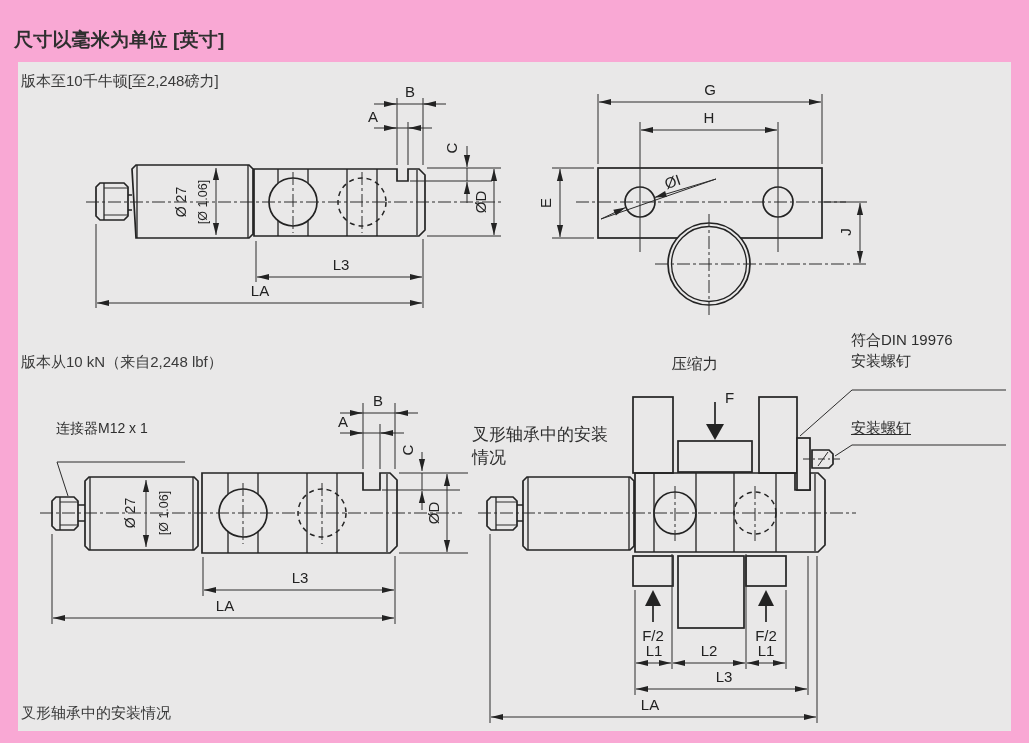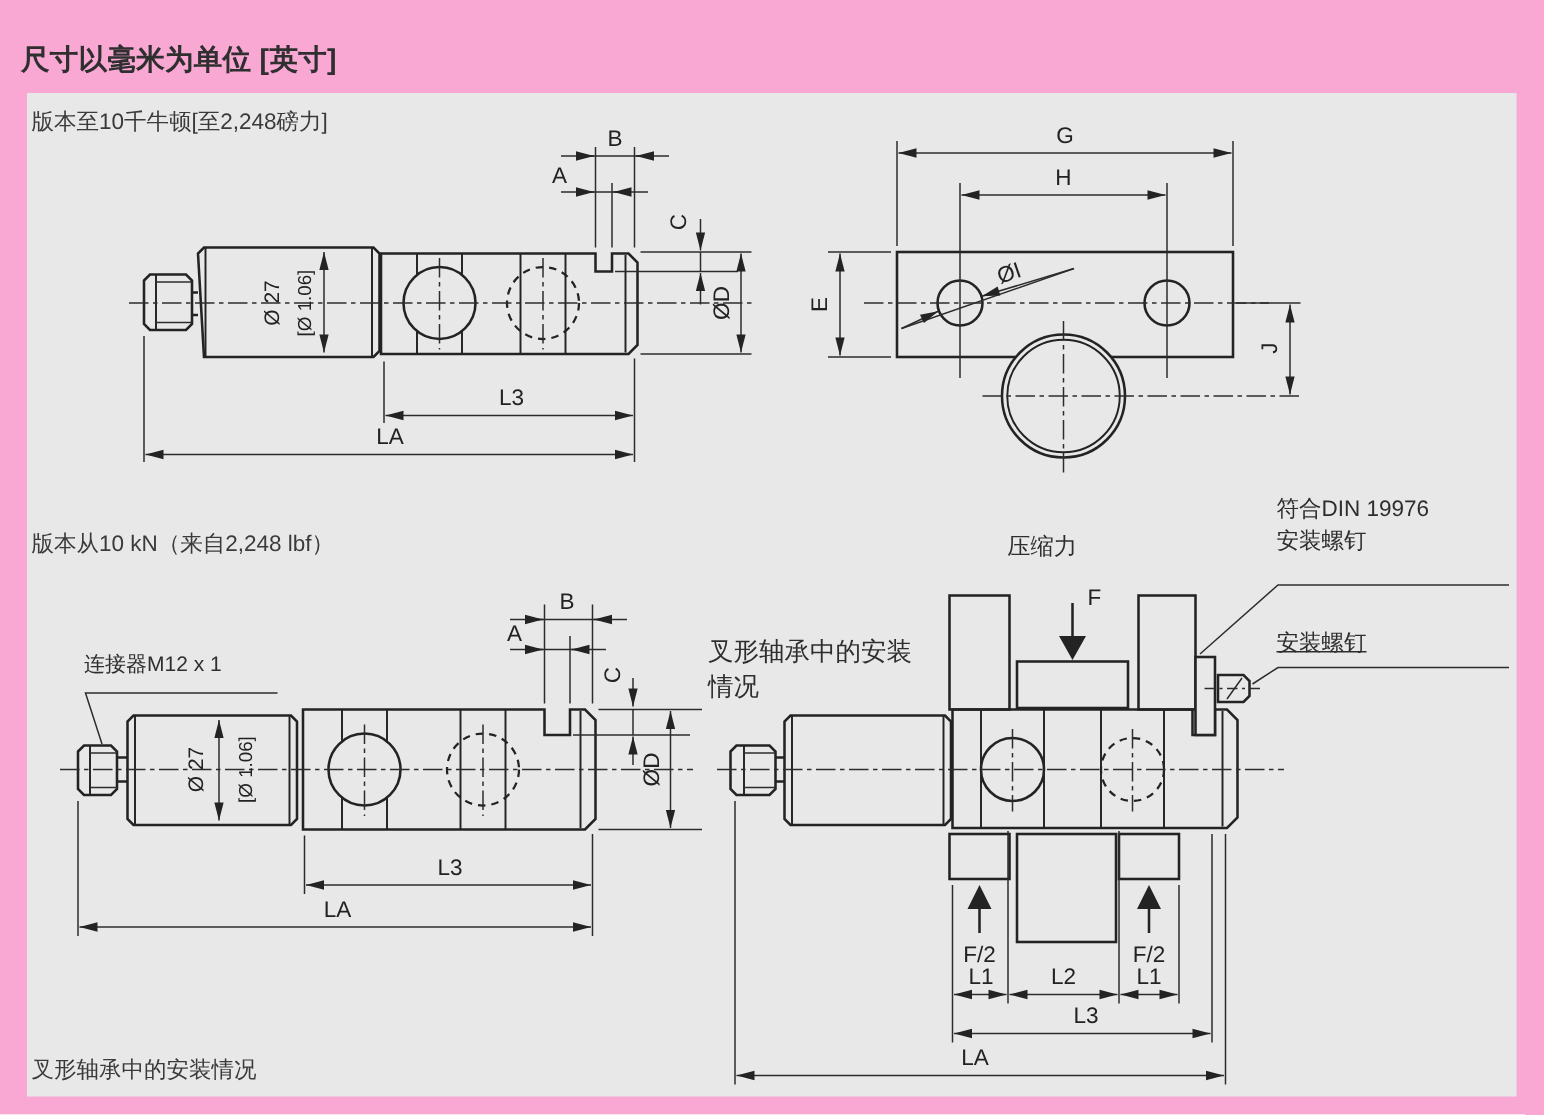--- a/index.html
+++ b/index.html
@@ -5,21 +5,21 @@
   html,body{margin:0;padding:0;background:#ffffff;}
   .page{position:relative;width:1029px;height:743px;background:#f9a8d4;overflow:hidden;
         font-family:"Liberation Sans", sans-serif;}
   .panel{position:absolute;left:18px;top:62px;width:993px;height:669px;background:#e9e8e8;}
   .page-title{position:absolute;left:14px;top:27px;font-size:19px;font-weight:600;color:#2f2f2f;letter-spacing:.2px;}
   .sec{position:absolute;font-size:15px;color:#3a3a3a;}
   .sec1{left:21px;top:72px;}
   .sec2{left:21px;top:353px;text-align:right;}
   .note{position:absolute;left:21px;top:704px;font-size:15px;color:#3a3a3a;}
   .ann{position:absolute;color:#2e2e2e;}
-  .ann-connector{left:56px;top:434px;font-size:14px;}
+  .ann-connector{left:56px;top:420px;font-size:14px;}
   .ann-fork{left:472px;top:424px;width:152px;font-size:17px;line-height:1.35;}
   .ann-compression{left:646px;top:354px;width:72px;font-size:15.5px;text-align:right;}
   .ann-retainer{left:851px;top:329px;font-size:15px;line-height:1.4;}
   .ann-screw{left:851px;top:419px;font-size:15px;text-decoration:underline;}
   svg.draw{position:absolute;left:0;top:0;}
   .ol{stroke:#232323;stroke-width:1.7;fill:none;stroke-linejoin:miter;}
   .olf{stroke:#232323;stroke-width:1.7;fill:#e9e8e8;stroke-linejoin:miter;}
   .med{stroke:#232323;stroke-width:1.3;fill:none;}
   .thin{stroke:#2c2c2c;stroke-width:1;fill:none;}
   .cl{stroke:#2c2c2c;stroke-width:1;fill:none;stroke-dasharray:13 3 3 3;}

